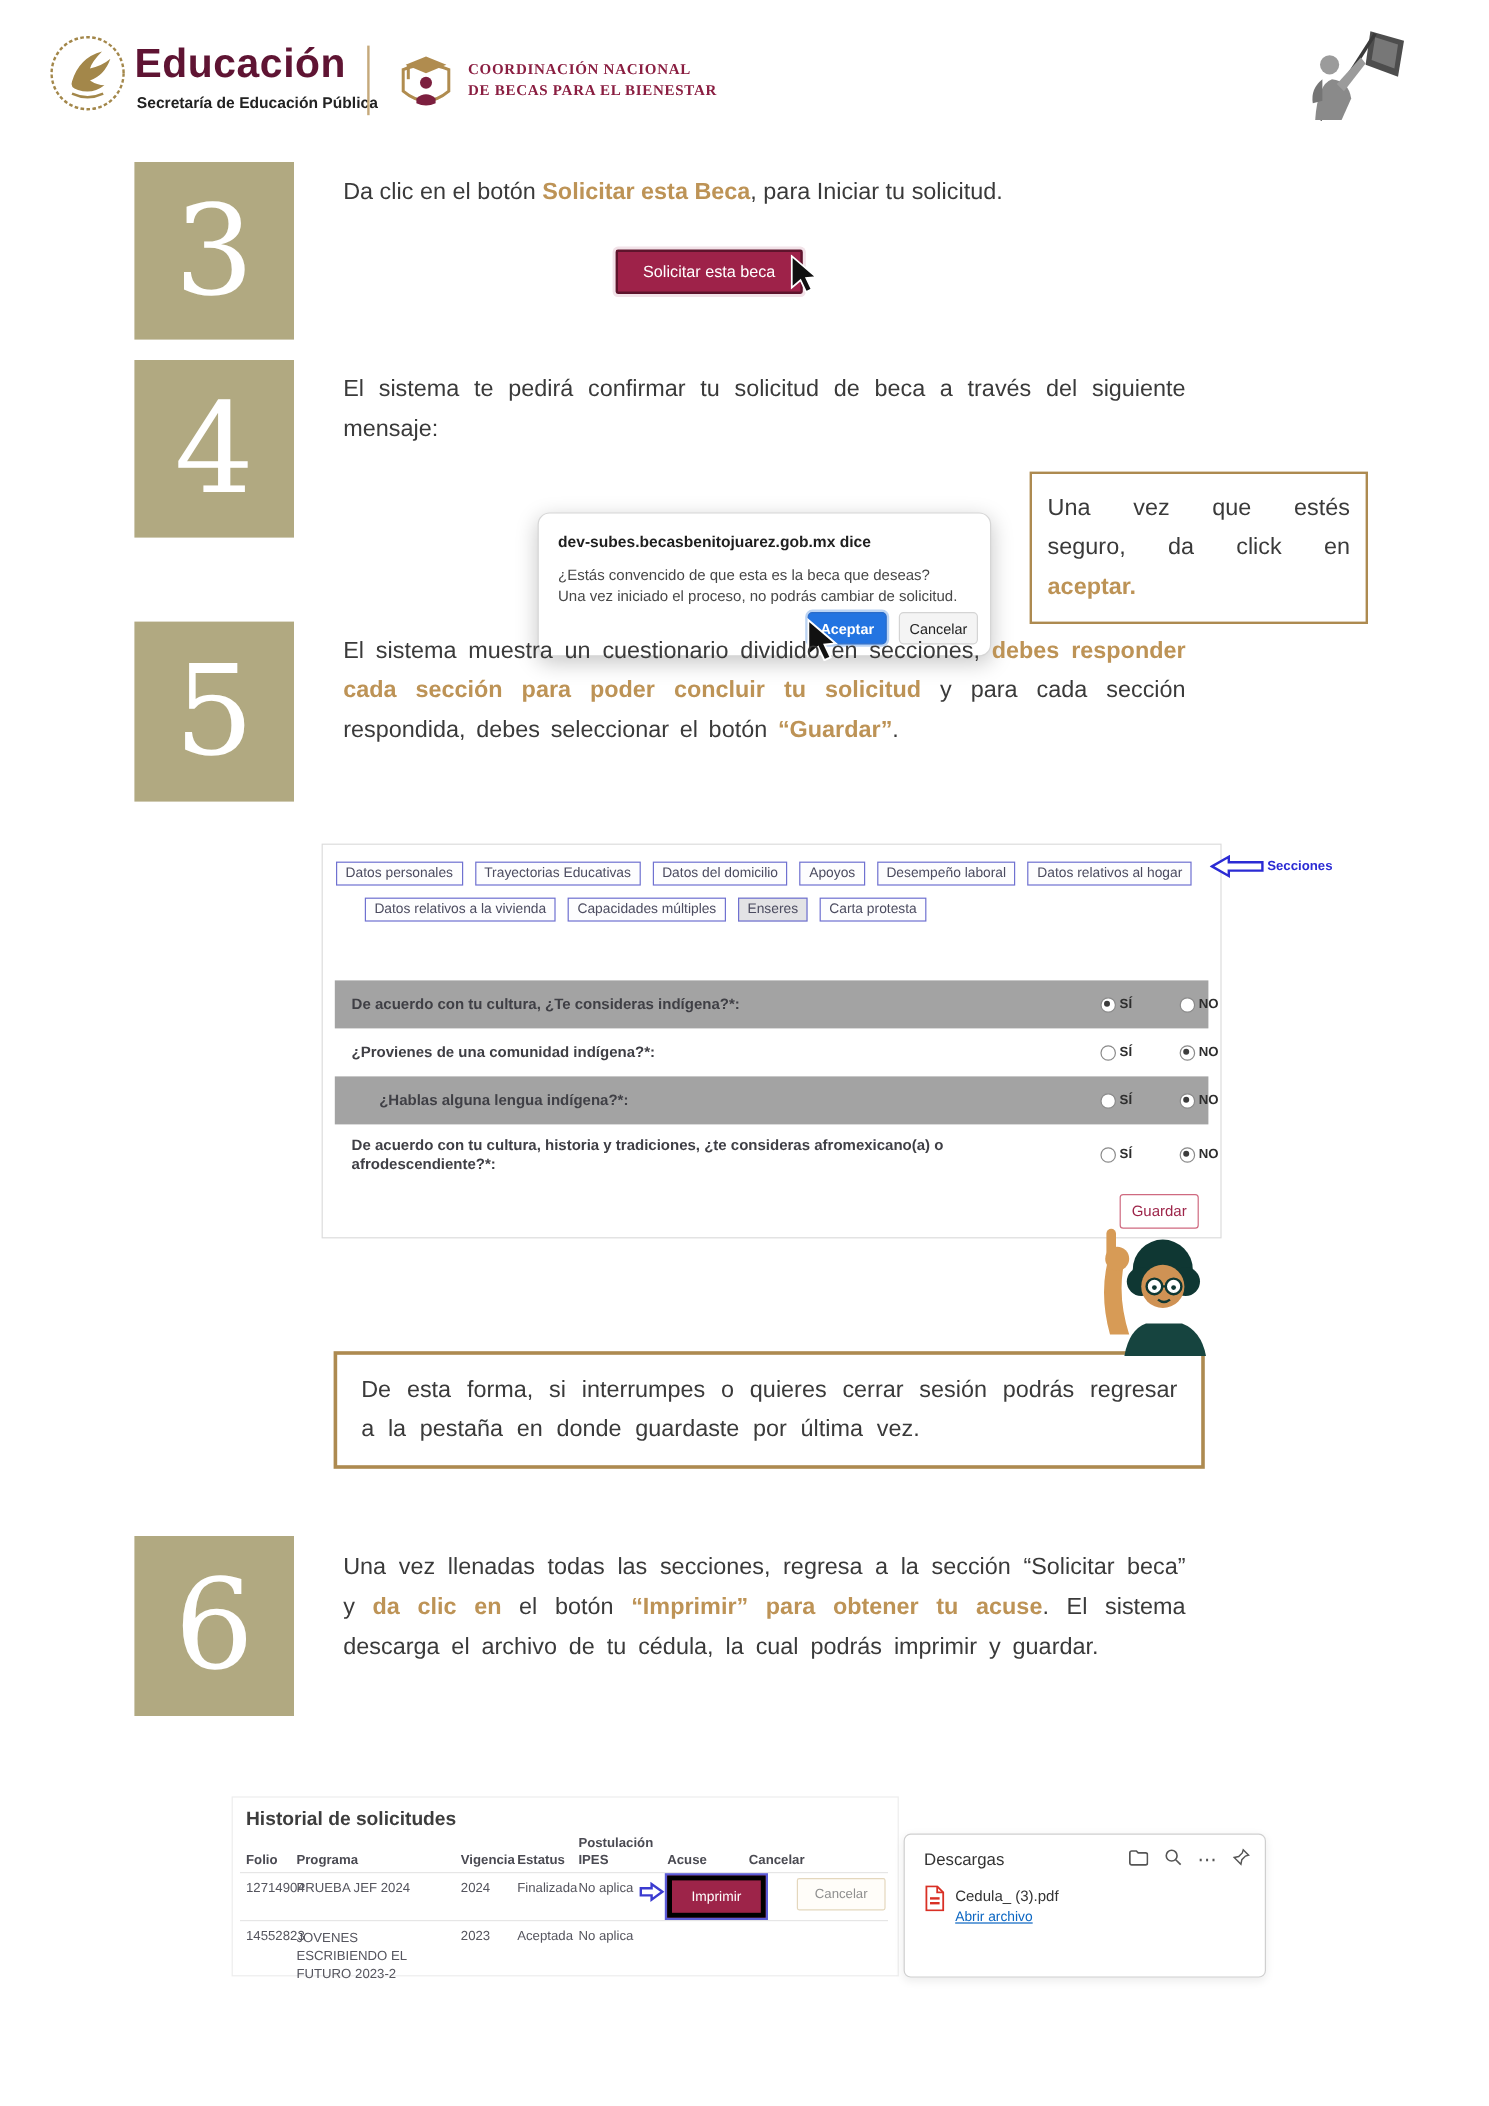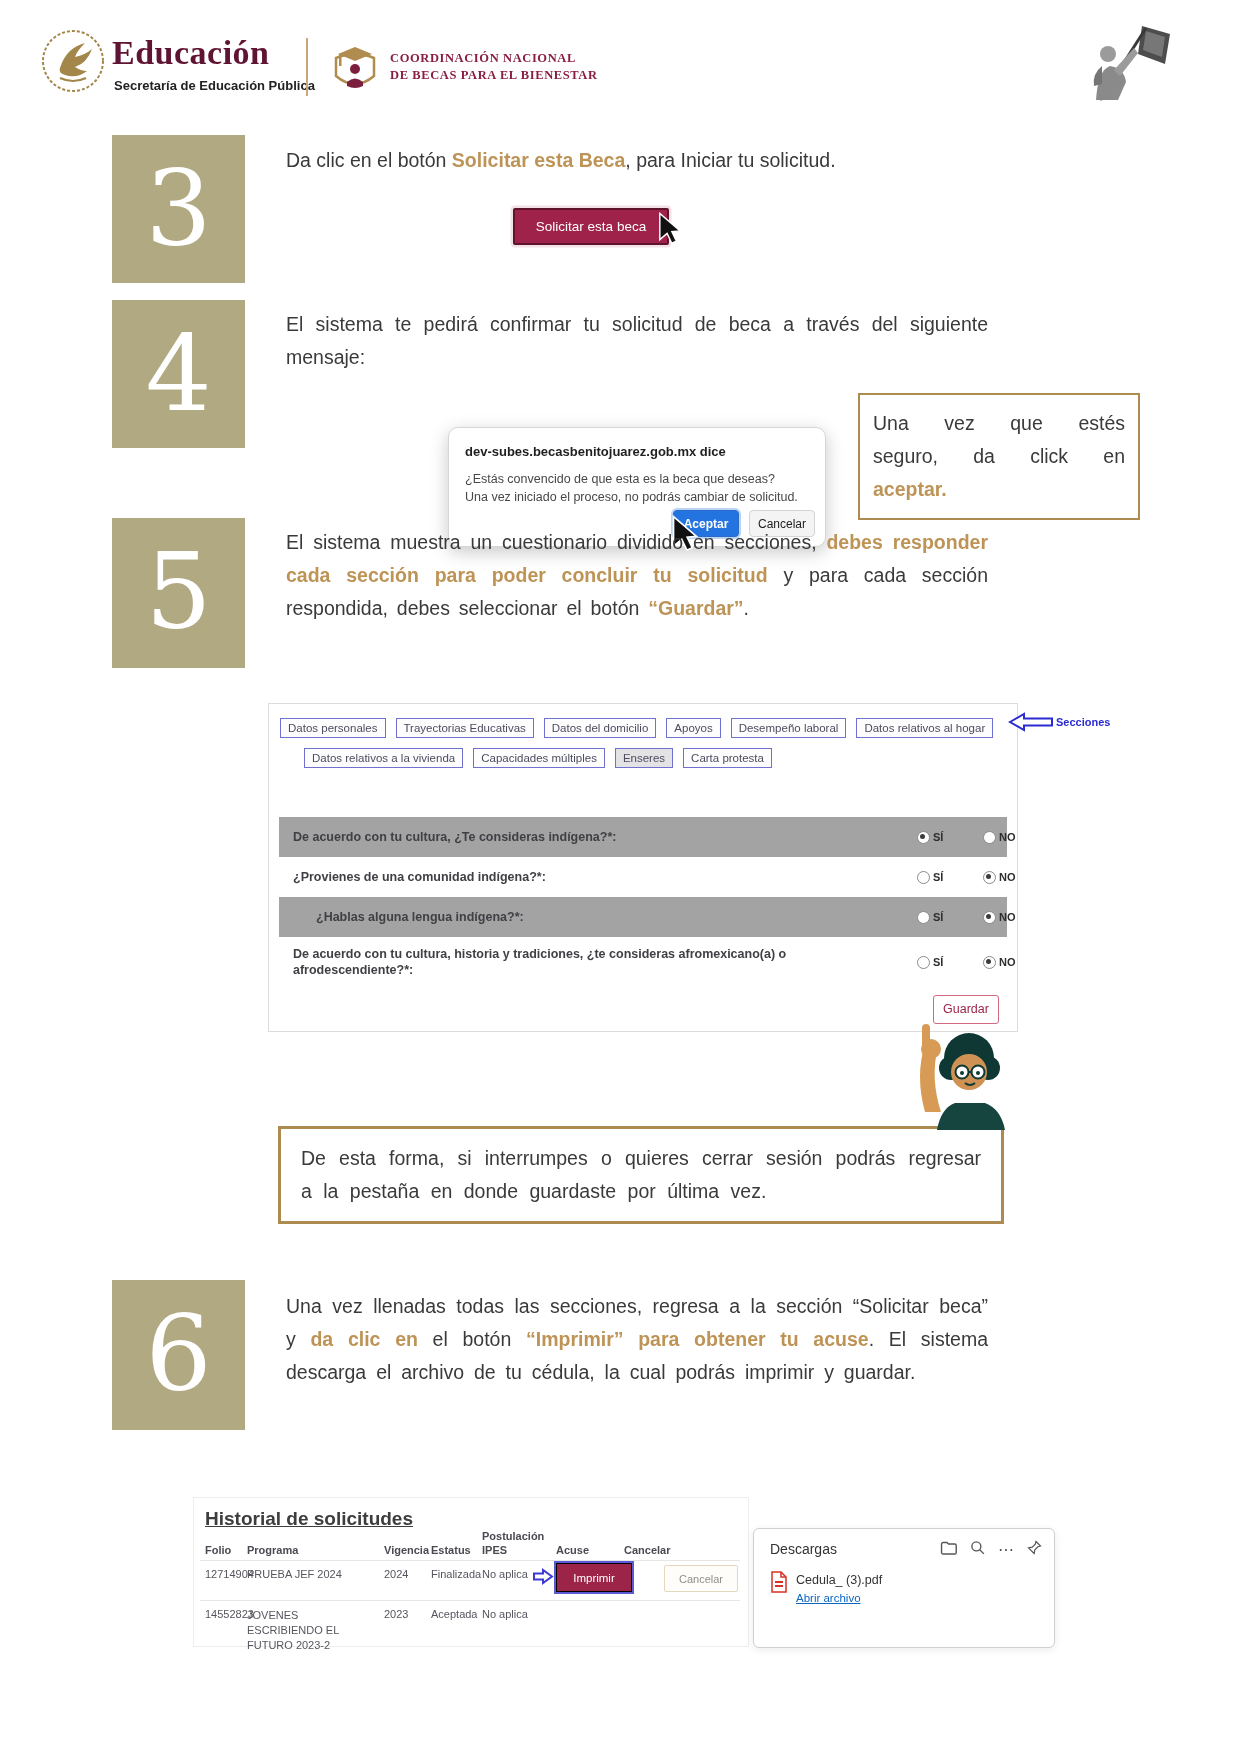--- a/index.html
+++ b/index.html
@@ -2,21 +2,21 @@
 <html lang="es"><head>
 <meta charset="utf-8">
 <style>
   html,body{margin:0;padding:0;background:#fff;}
   .page{position:relative;width:1241px;height:1755px;background:#fff;overflow:hidden;
         font-family:"Liberation Sans",sans-serif;color:#3a3a3a;margin:0 auto;}
   .abs{position:absolute;}
 
   
   .brand-title{position:absolute;left:112px;top:34px;font-size:34px;font-weight:bold;color:#5f1433;
-               font-family:Liberation Serif, serif;letter-spacing:.5px;}
+               font-family:Liberation Sans, sans-serif;letter-spacing:.5px;}
   .brand-sub{position:absolute;left:114px;top:78px;font-size:13px;font-weight:bold;color:#222;}
   .hdr-divider{position:absolute;left:306px;top:38px;width:2px;height:58px;background:#c5a97b;}
   .org-name{position:absolute;left:390px;top:50px;font-family:"Liberation Serif",serif;
             font-size:12.5px;font-weight:bold;color:#8a1e41;letter-spacing:.6px;line-height:17px;}
 
   
   .num-box{position:absolute;left:112px;width:133px;background:#b1a981;}
   .num{display:block;color:#fff;text-align:center;font-family:"DejaVu Serif",serif;
        font-weight:200;font-size:104px;line-height:148px;}
 
@@ -68,26 +68,26 @@
   .radio.checked::after{content:"";position:absolute;left:2px;top:2px;width:5px;height:5px;
          border-radius:50%;background:#3c3c3c;}
   .r-label{font-size:11px;font-weight:bold;color:#2e2e2e;}
   .q-footer{position:relative;display:flex;justify-content:flex-end;align-items:center;padding-right:8px;box-sizing:border-box;}
   .guardar-btn{width:64px;height:27px;border:1px solid #cf6a80;border-radius:3px;background:#fff;
                color:#9d2449;font-size:12.5px;display:flex;align-items:center;justify-content:center;}
   .secc-label{position:absolute;left:1056px;top:716px;font-size:11px;font-weight:bold;color:#2b2bd4;}
 
   
   .hist-panel{position:absolute;left:193px;top:1497px;width:554px;height:148px;background:#fff;border:1px solid #ededed;}
-  .hist-title{position:absolute;left:205px;top:1508px;font-size:19px;font-weight:bold;color:#3d3d3d;text-decoration:underline;}
+  .hist-title{position:absolute;left:205px;top:1508px;font-size:16px;font-weight:bold;color:#3d3d3d;}
   .th{position:absolute;font-size:11px;font-weight:bold;color:#4a4a52;}
   .td{position:absolute;font-size:11px;color:#55555e;}
   .hist-line{position:absolute;left:200px;width:540px;height:1px;background:#e6e6e6;}
   .imprimir-btn{position:absolute;left:556px;top:1563px;width:74px;height:27px;background:#9d2449;
-                border:1px solid #000000;box-shadow:0 0 0 2px #5b5bd6;color:#fff;font-size:11.5px;
+                border:4px solid #000000;box-shadow:0 0 0 2px #5b5bd6;color:#fff;font-size:11.5px;
                 display:flex;align-items:center;justify-content:center;}
   .cancel2-btn{position:absolute;left:664px;top:1565px;width:72px;height:25px;background:#fffdf9;
                border:1px solid #e4d7bd;border-radius:2px;color:#8f8f8f;font-size:11px;
                display:flex;align-items:center;justify-content:center;}
 
   
   .dl-panel{position:absolute;left:753px;top:1528px;width:300px;height:118px;background:#fff;
             border:1px solid #cfcfcf;border-radius:6px;box-shadow:0 2px 8px rgba(0,0,0,.08);}
   .dl-title{position:absolute;left:16px;top:12px;font-size:14px;color:#333;}
   .dl-icons{position:absolute;right:12px;top:11px;display:flex;gap:13px;align-items:center;color:#555;}

